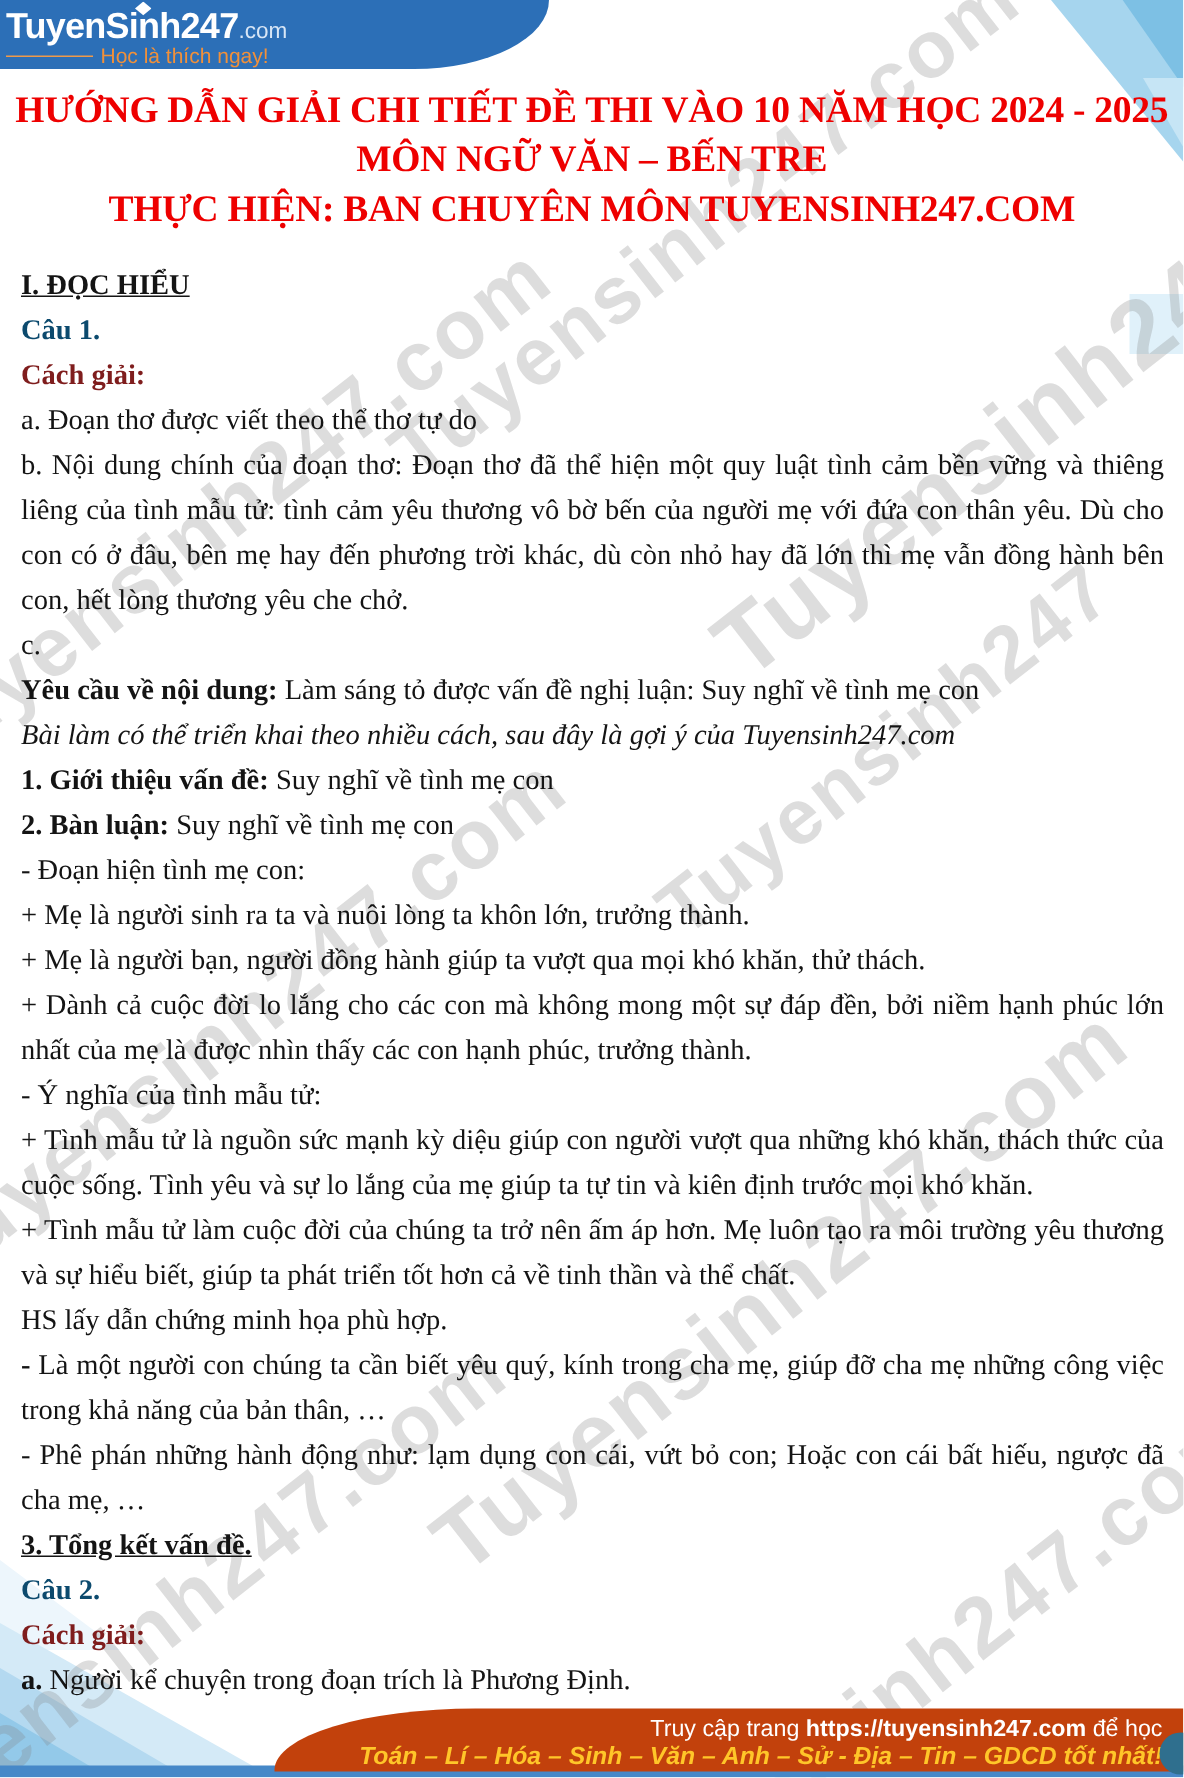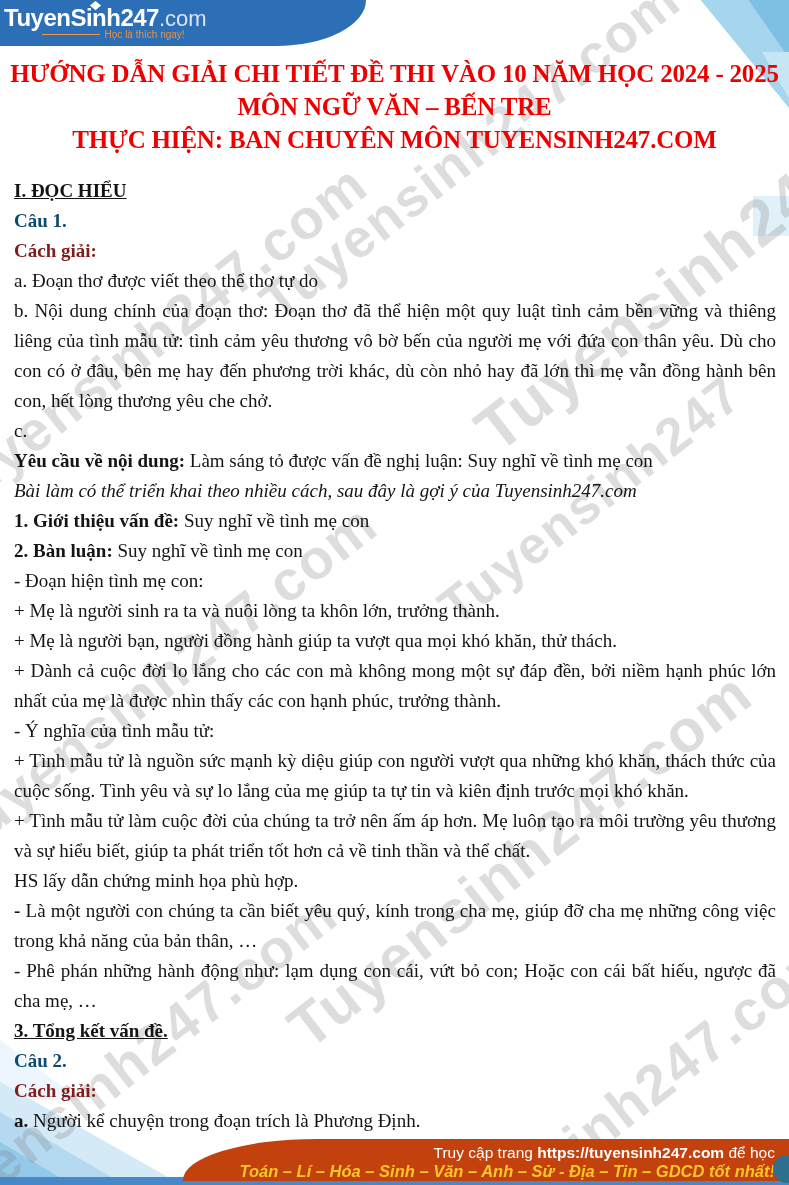--- a/index.html
+++ b/index.html
@@ -4,24 +4,24 @@
 <style>
   html,body{margin:0;padding:0;background:#fff;}
   .page{position:relative;width:789px;height:1185px;background:#fff;overflow:hidden;
         font-family:"Liberation Serif",serif;}
 
   
   .header-banner{position:absolute;left:0;top:0;width:366px;height:46px;background:#2c6fb7;
                  border-bottom-right-radius:90px 46px;}
   .logo{position:absolute;left:4px;top:4px;color:#fff;white-space:nowrap;}
   .logo-brand{font-family:"Liberation Sans",sans-serif;font-weight:bold;font-size:24px;letter-spacing:-0.5px;}
-  .logo-tld{font-family:"Liberation Sans",sans-serif;font-size:22px;color:#d8e6f6;font-weight:normal;}
+  .logo-tld{font-family:"Liberation Sans",sans-serif;font-size:15px;color:#d8e6f6;font-weight:normal;}
   .logo-tagline-row{display:flex;align-items:center;justify-content:flex-end;margin-top:-3px;padding-right:22px;}
   .tagline-rule{display:inline-block;width:58px;height:1px;background:#ef9a4a;margin-right:5px;}
-  .logo-tagline{font-family:"Liberation Sans",sans-serif;font-size:10px;color:#f0903a;}
+  .logo-tagline{font-family:"Liberation Sans",sans-serif;font-size:14px;color:#f0903a;}
   .cap-icon{position:absolute;left:86px;top:-3px;width:11px;height:11px;background:#fff;
             clip-path:polygon(50% 0,100% 42%,50% 84%,0 42%);}
 
   
   .tr-1{position:absolute;left:694px;top:0;width:95px;height:108px;background:#a6d5ee;
         clip-path:polygon(7% 0,100% 0,100% 100%);}
   .tr-2{position:absolute;left:737px;top:0;width:52px;height:58px;background:#7dc0e4;
         clip-path:polygon(22% 0,100% 0,100% 100%);}
   .tr-3{position:absolute;left:762px;top:52px;width:27px;height:58px;background:#c6e5f5;
         clip-path:polygon(0 0,100% 0,100% 80%);}

